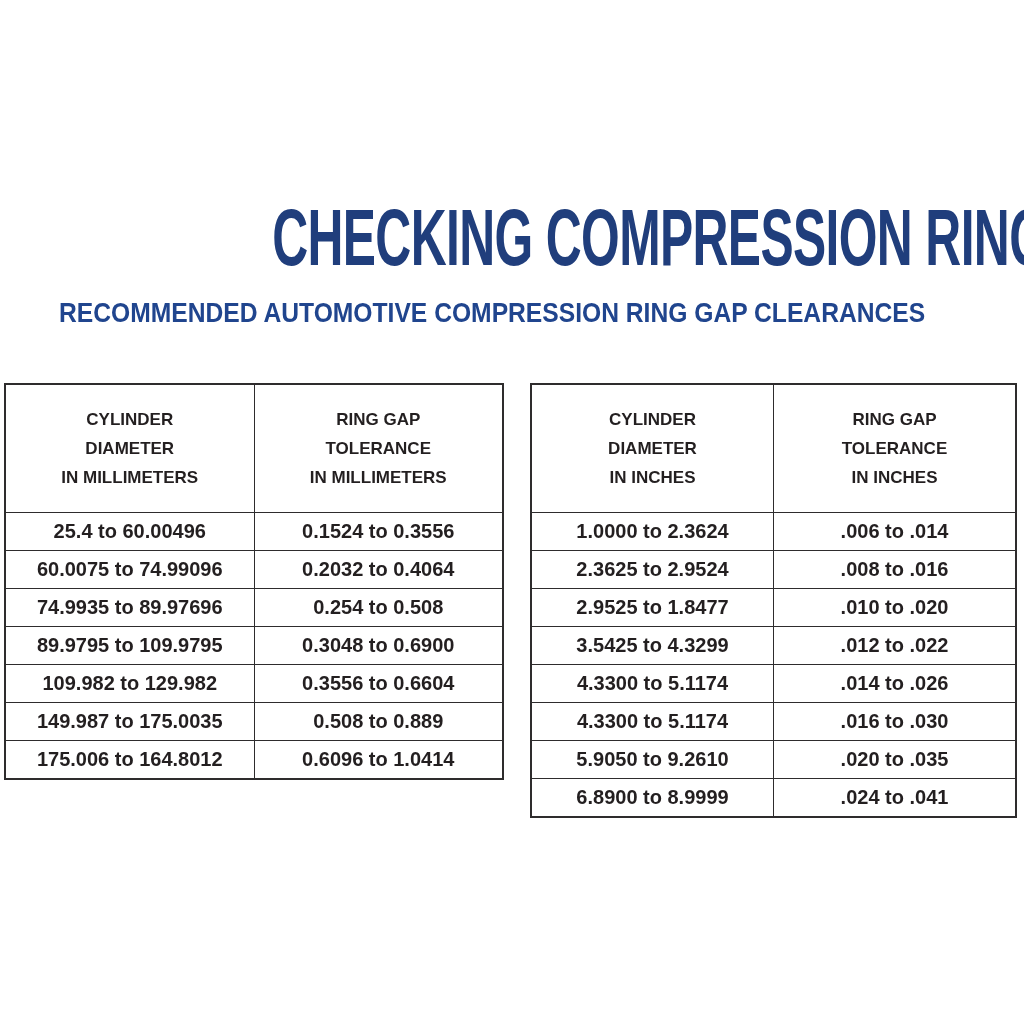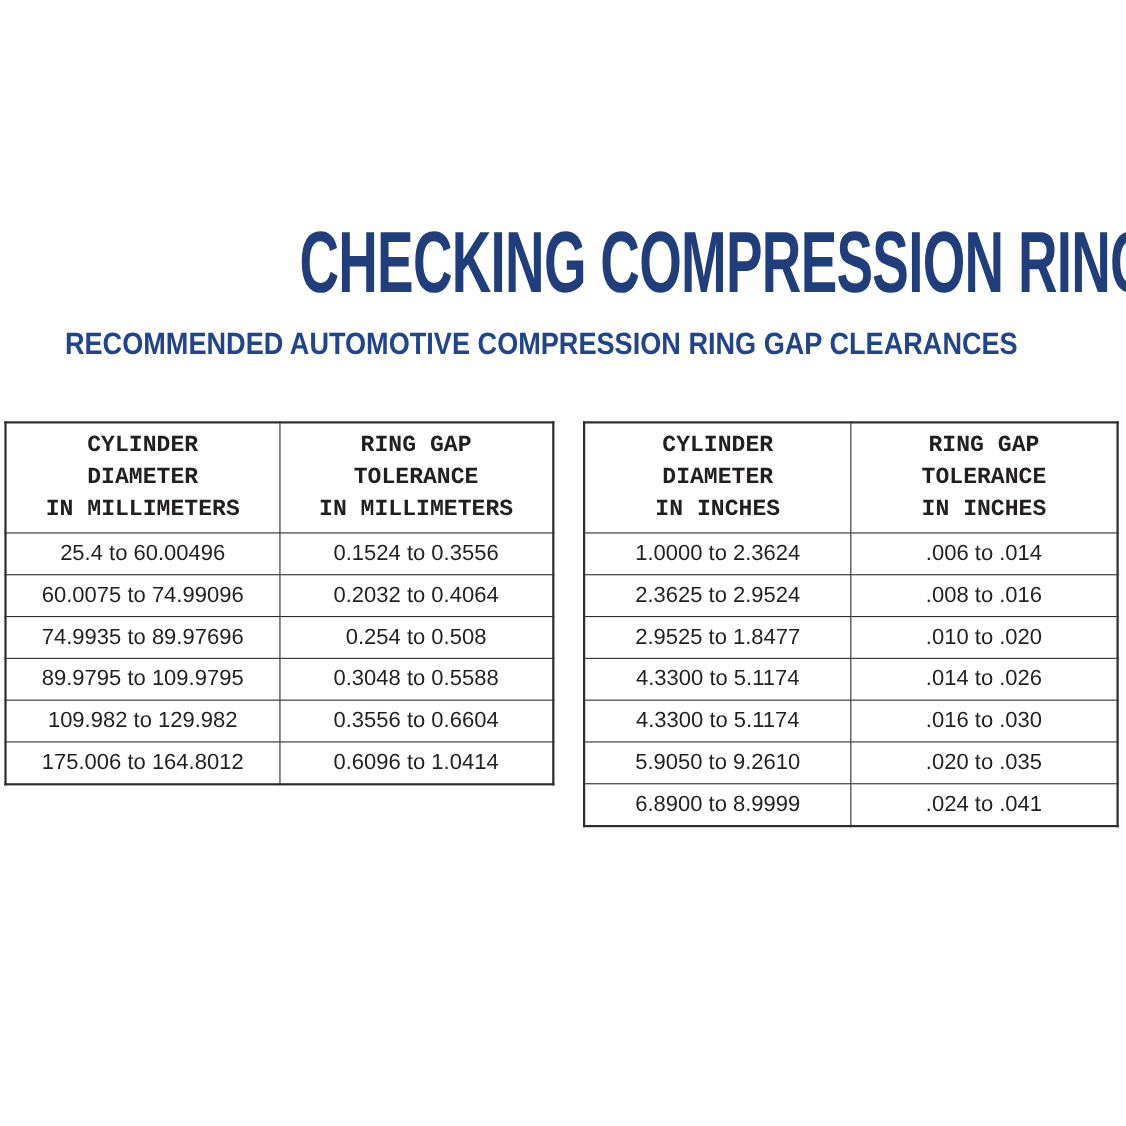--- a/index.html
+++ b/index.html
@@ -63,29 +63,28 @@
   #table-inch   { left: 530px; width: 487px; }
   table.gap-table th,
   table.gap-table td {
     border: 1.5px solid var(--rule_black, #2e2c2d);
     width: 50%;
     text-align: center;
     vertical-align: middle;
     color: var(--text_black, #231f20);
   }
   table.gap-table th {
-    font-size: 21px;
+    font-size: 17px;
     font-weight: bold;
     line-height: 29px;
-    padding: 6px 0;
-    font-family: Liberation Mono, monospace;
+    padding: 20px 0;
   }
   table.gap-table td {
     font-size: 20px;
-    font-weight: normal;
+    font-weight: bold;
     height: 37px;
     padding: 0;
   }
 </style>
 </head>
 <body>
 
 <div class="page">
 
   <div class="title-wrap">
@@ -119,25 +118,29 @@
         <tr>
           <td>60.0075 to 74.99096</td>
           <td>0.2032 to 0.4064</td>
         </tr>
         <tr>
           <td>74.9935 to 89.97696</td>
           <td>0.254 to 0.508</td>
         </tr>
         <tr>
           <td>89.9795 to 109.9795</td>
-          <td>0.3048 to 0.5588</td>
+          <td>0.3048 to 0.6900</td>
         </tr>
         <tr>
           <td>109.982 to 129.982</td>
           <td>0.3556 to 0.6604</td>
+        </tr>
+        <tr>
+          <td>149.987 to 175.0035</td>
+          <td>0.508 to 0.889</td>
         </tr>
         <tr>
           <td>175.006 to 164.8012</td>
           <td>0.6096 to 1.0414</td>
         </tr>
       </tbody>
     </table>
 
   <table class="gap-table" id="table-inch">
       <thead>
@@ -161,20 +164,24 @@
         </tr>
         <tr>
           <td>2.3625 to 2.9524</td>
           <td>.008 to .016</td>
         </tr>
         <tr>
           <td>2.9525 to 1.8477</td>
           <td>.010 to .020</td>
         </tr>
         <tr>
+          <td>3.5425 to 4.3299</td>
+          <td>.012 to .022</td>
+        </tr>
+        <tr>
           <td>4.3300 to 5.1174</td>
           <td>.014 to .026</td>
         </tr>
         <tr>
           <td>4.3300 to 5.1174</td>
           <td>.016 to .030</td>
         </tr>
         <tr>
           <td>5.9050 to 9.2610</td>
           <td>.020 to .035</td>

